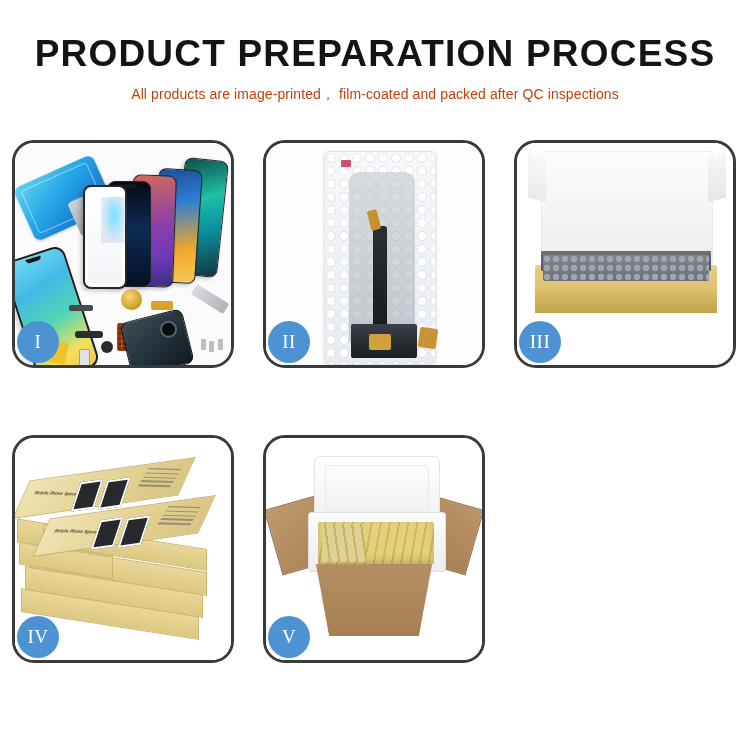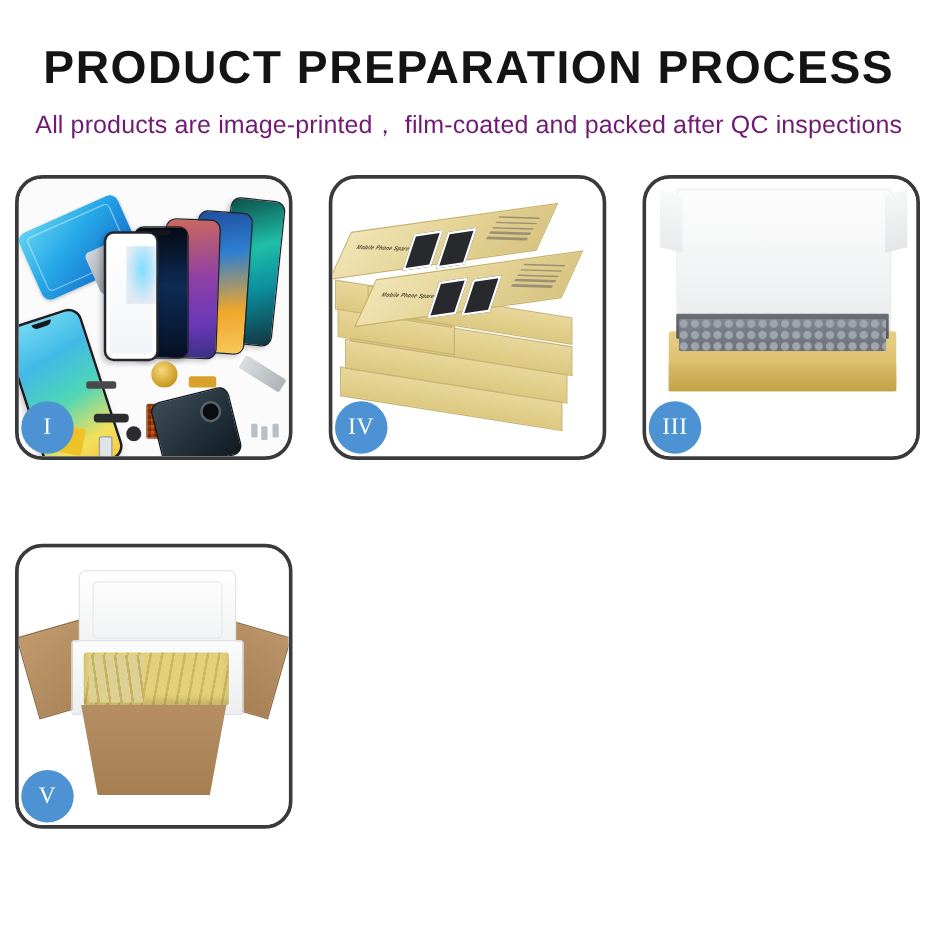--- a/index.html
+++ b/index.html
@@ -20,23 +20,23 @@
     font-weight:700;
     letter-spacing:1.2px;
     color:#141414;
     line-height:1;
     padding-top:35px;
     font-family:"Liberation Sans", sans-serif;
   }
   .subtitle{
     margin:0;padding:0;
     padding-top:14px;
-    font-size:20px;
+    font-size:14px;
     font-weight:400;
-    color:#701a75;
+    color:#c2410c;
     letter-spacing:.1px;
     font-family:"Liberation Sans", sans-serif;
   }
 
   
   .grid{
     position:absolute;
     left:12px;top:140px;
     width:726px;height:540px;
     display:grid;
@@ -375,70 +375,83 @@
         <div class="tool"></div>
         <div class="screws">
           <span style="left:0;top:0;"></span>
           <span style="left:8px;top:2px;"></span>
           <span style="left:17px;top:0;"></span>
         </div>
       </div>
       <div class="badge">I</div>
     </div>
 
-
     <div class="panel">
-      <div class="stage p4">
-        <div class="stack">
-
-          <div class="sbox" style="left:4px;top:150px;width:176px;height:22px;transform:skewY(9deg);"></div>
-          <div class="sbox" style="left:8px;top:128px;width:176px;height:22px;transform:skewY(9deg);"></div>
-          <div class="sbox" style="left:12px;top:106px;width:176px;height:22px;transform:skewY(9deg);"></div>
-          <div class="sbox" style="left:2px;top:96px;width:92px;height:22px;transform:skewY(9deg);"></div>
-          <div class="sbox" style="left:0px;top:74px;width:92px;height:22px;transform:skewY(9deg);"></div>
-          <div class="sbox" style="left:26px;top:84px;width:162px;height:20px;transform:skewY(9deg);"></div>
-
-          <div class="slab-top" style="left:24px;top:56px;width:164px;height:34px;transform:skewY(-8deg) skewX(-26deg);">
-            <span class="slabel" style="left:10px;top:14px;transform:rotate(9deg);">Mobile Phone Spare Parts</span>
-            <span class="swatch" style="left:56px;top:8px;width:19px;height:24px;transform:skewX(8deg);"></span>
-            <span class="swatch" style="left:84px;top:10px;width:19px;height:24px;transform:skewX(8deg);"></span>
-            <span class="slines" style="left:118px;top:6px;width:36px;transform:rotate(9deg);">
-              <i></i>
-                <i></i>
-                <i></i>
-                <i></i>
-                <i></i>
-            </span>
-          </div>
-
-          <div class="slab-top" style="left:4px;top:18px;width:164px;height:34px;transform:skewY(-8deg) skewX(-26deg);">
-            <span class="slabel" style="left:10px;top:14px;transform:rotate(9deg);">Mobile Phone Spare Parts</span>
-            <span class="swatch" style="left:56px;top:8px;width:19px;height:24px;transform:skewX(8deg);"></span>
-            <span class="swatch" style="left:84px;top:10px;width:19px;height:24px;transform:skewX(8deg);"></span>
-            <span class="slines" style="left:118px;top:6px;width:36px;transform:rotate(9deg);">
-              <i></i>
-                <i></i>
-                <i></i>
-                <i></i>
-                <i></i>
-            </span>
-          </div>
+      <div class="stage p2">
+        <div class="bubblebag">
+          <div class="innerscreen"></div>
+          <div class="flexcable"></div>
+          <div class="darkstrip"></div>
+          <div class="conn-a"></div>
+          <div class="conn-b"></div>
+          <div class="pinkmark"></div>
         </div>
       </div>
-      <div class="badge">IV</div>
+      <div class="badge">II</div>
     </div>
 
     <div class="panel">
       <div class="stage p3">
         <div class="foamlid"></div>
         <div class="boxtray"></div>
         <div class="foampellets"></div>
         <div class="trayfront"></div>
       </div>
       <div class="badge">III</div>
+    </div>
+
+    <div class="panel">
+      <div class="stage p4">
+        <div class="stack">
+
+          <div class="sbox" style="left:4px;top:150px;width:176px;height:22px;transform:skewY(9deg);"></div>
+          <div class="sbox" style="left:8px;top:128px;width:176px;height:22px;transform:skewY(9deg);"></div>
+          <div class="sbox" style="left:12px;top:106px;width:176px;height:22px;transform:skewY(9deg);"></div>
+          <div class="sbox" style="left:2px;top:96px;width:92px;height:22px;transform:skewY(9deg);"></div>
+          <div class="sbox" style="left:0px;top:74px;width:92px;height:22px;transform:skewY(9deg);"></div>
+          <div class="sbox" style="left:26px;top:84px;width:162px;height:20px;transform:skewY(9deg);"></div>
+
+          <div class="slab-top" style="left:24px;top:56px;width:164px;height:34px;transform:skewY(-8deg) skewX(-26deg);">
+            <span class="slabel" style="left:10px;top:14px;transform:rotate(9deg);">Mobile Phone Spare Parts</span>
+            <span class="swatch" style="left:56px;top:8px;width:19px;height:24px;transform:skewX(8deg);"></span>
+            <span class="swatch" style="left:84px;top:10px;width:19px;height:24px;transform:skewX(8deg);"></span>
+            <span class="slines" style="left:118px;top:6px;width:36px;transform:rotate(9deg);">
+              <i></i>
+                <i></i>
+                <i></i>
+                <i></i>
+                <i></i>
+            </span>
+          </div>
+
+          <div class="slab-top" style="left:4px;top:18px;width:164px;height:34px;transform:skewY(-8deg) skewX(-26deg);">
+            <span class="slabel" style="left:10px;top:14px;transform:rotate(9deg);">Mobile Phone Spare Parts</span>
+            <span class="swatch" style="left:56px;top:8px;width:19px;height:24px;transform:skewX(8deg);"></span>
+            <span class="swatch" style="left:84px;top:10px;width:19px;height:24px;transform:skewX(8deg);"></span>
+            <span class="slines" style="left:118px;top:6px;width:36px;transform:rotate(9deg);">
+              <i></i>
+                <i></i>
+                <i></i>
+                <i></i>
+                <i></i>
+            </span>
+          </div>
+        </div>
+      </div>
+      <div class="badge">IV</div>
     </div>
 
     <div class="panel">
       <div class="stage p5">
         <div class="flapL"></div>
         <div class="flapR"></div>
         <div class="cooler-lid"></div>
         <div class="cooler-body"></div>
         <div class="yellowsticks"></div>
         <div class="yellowsticks2"></div>

